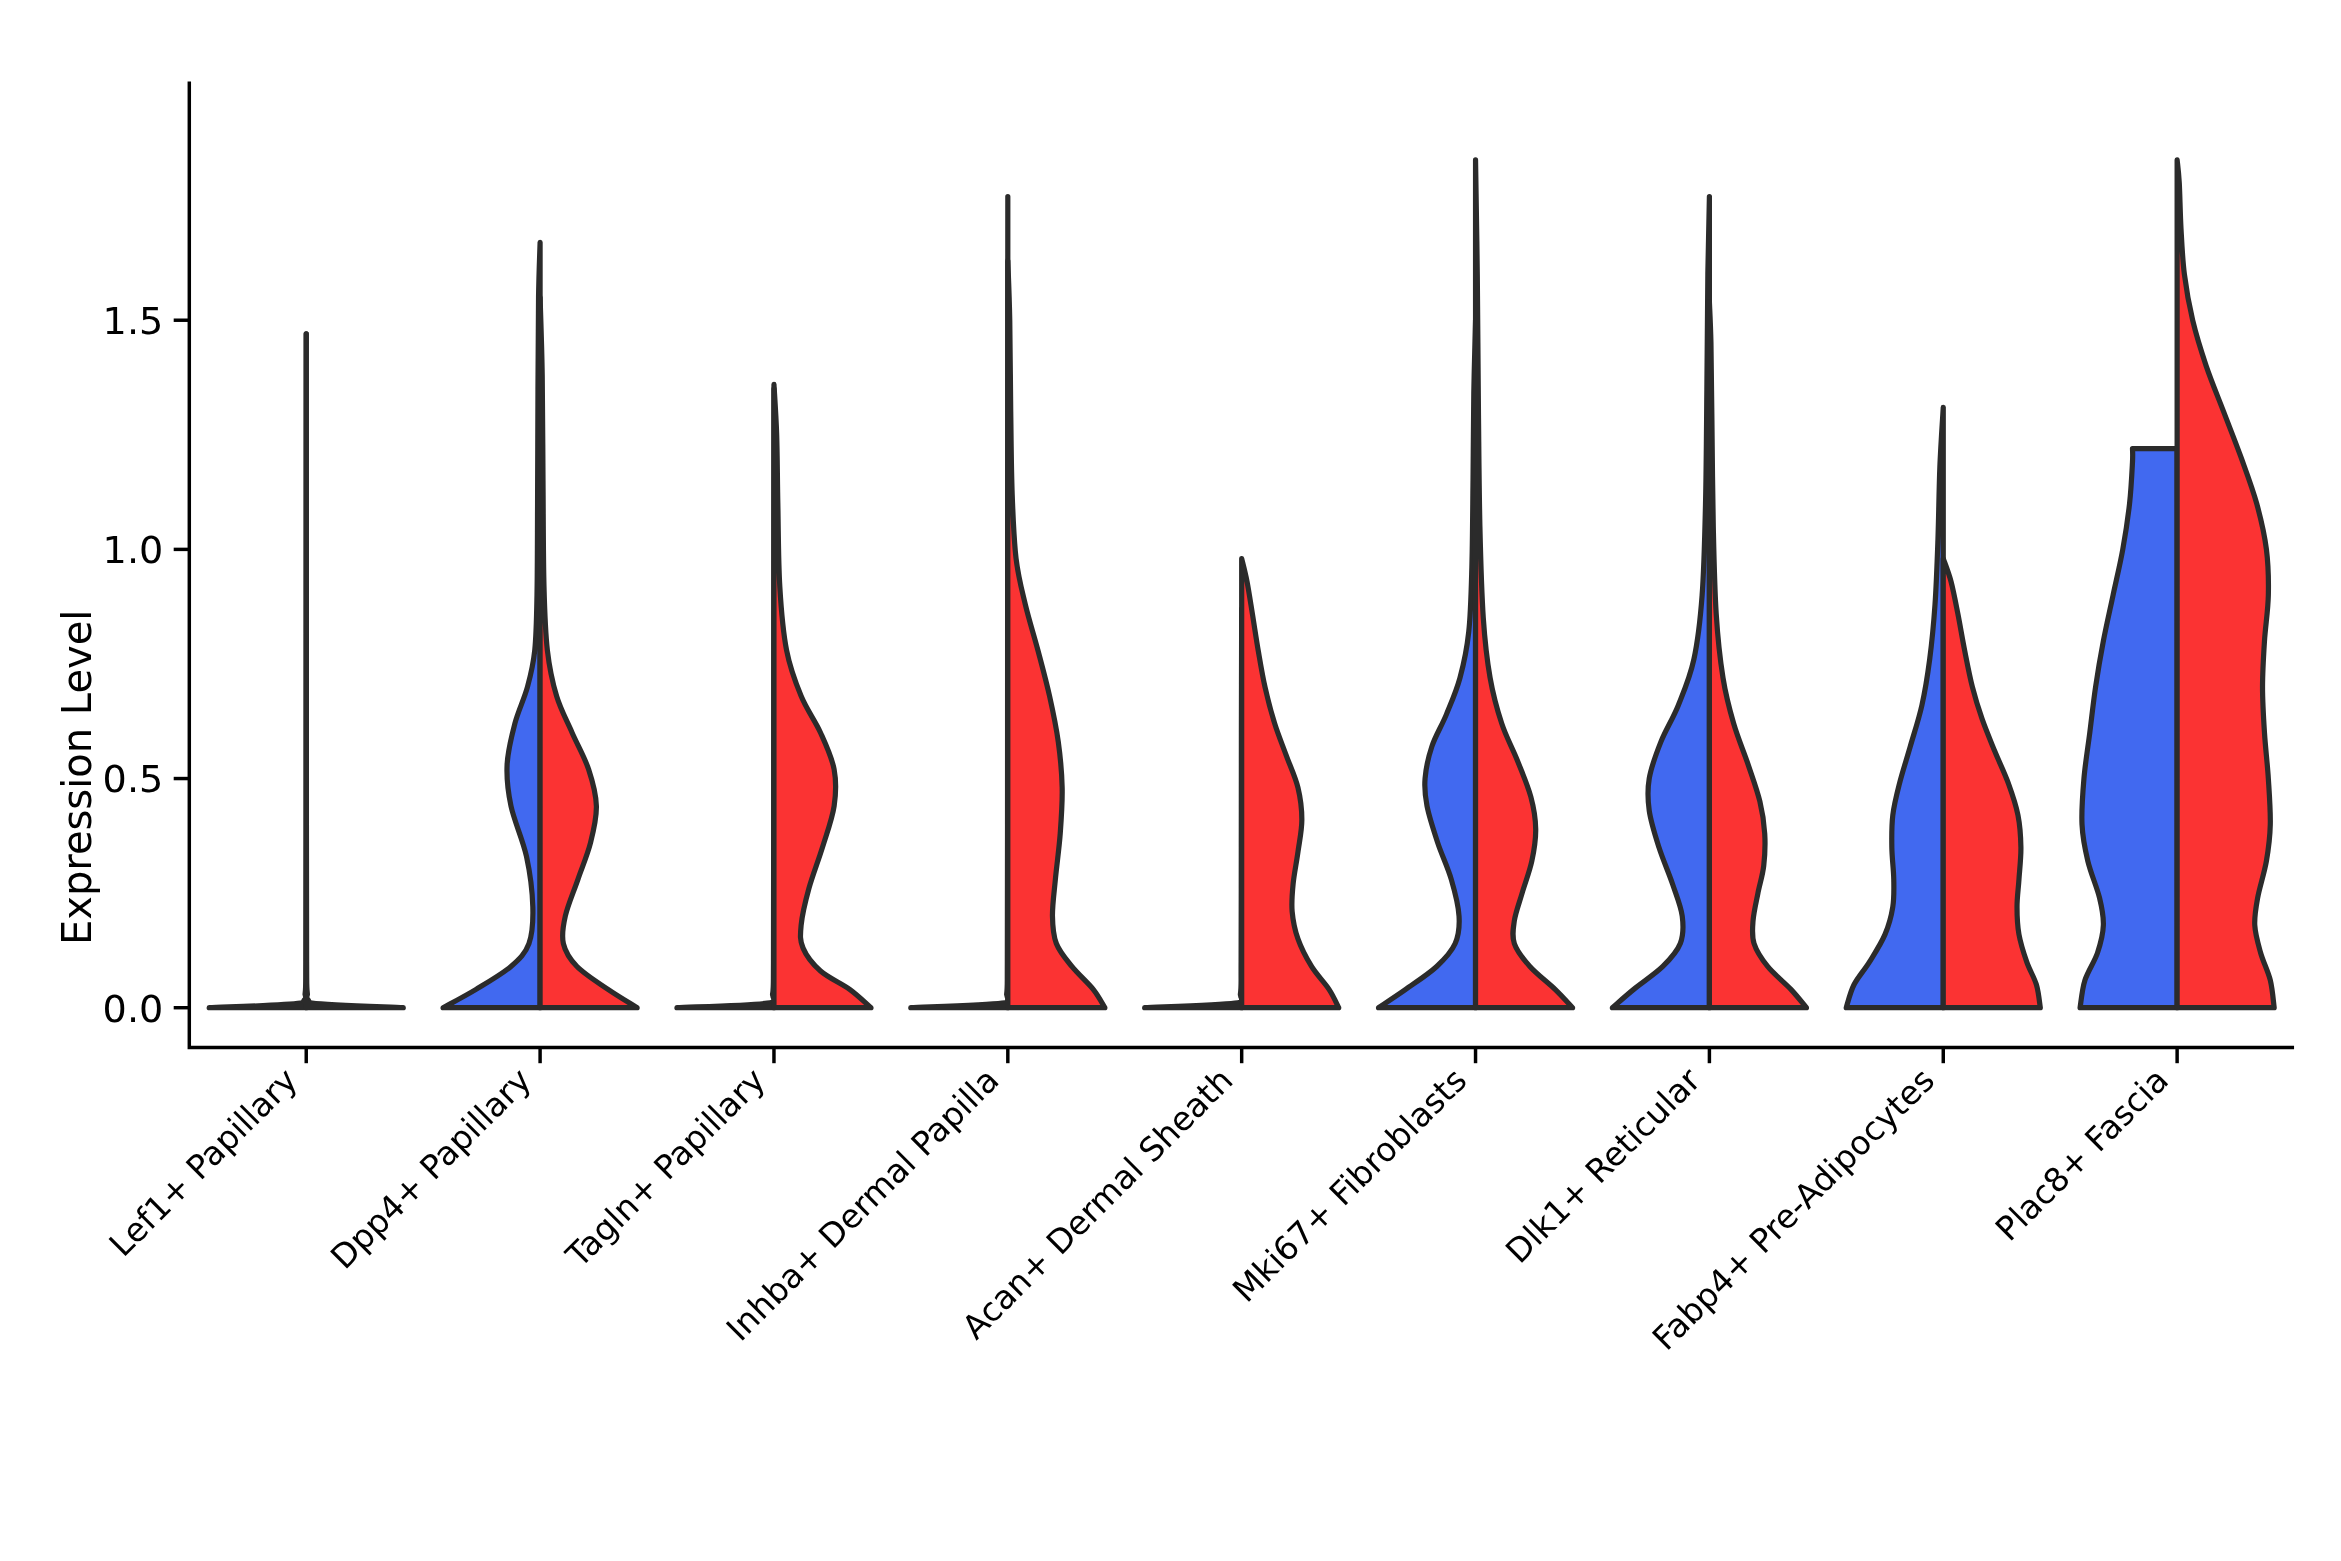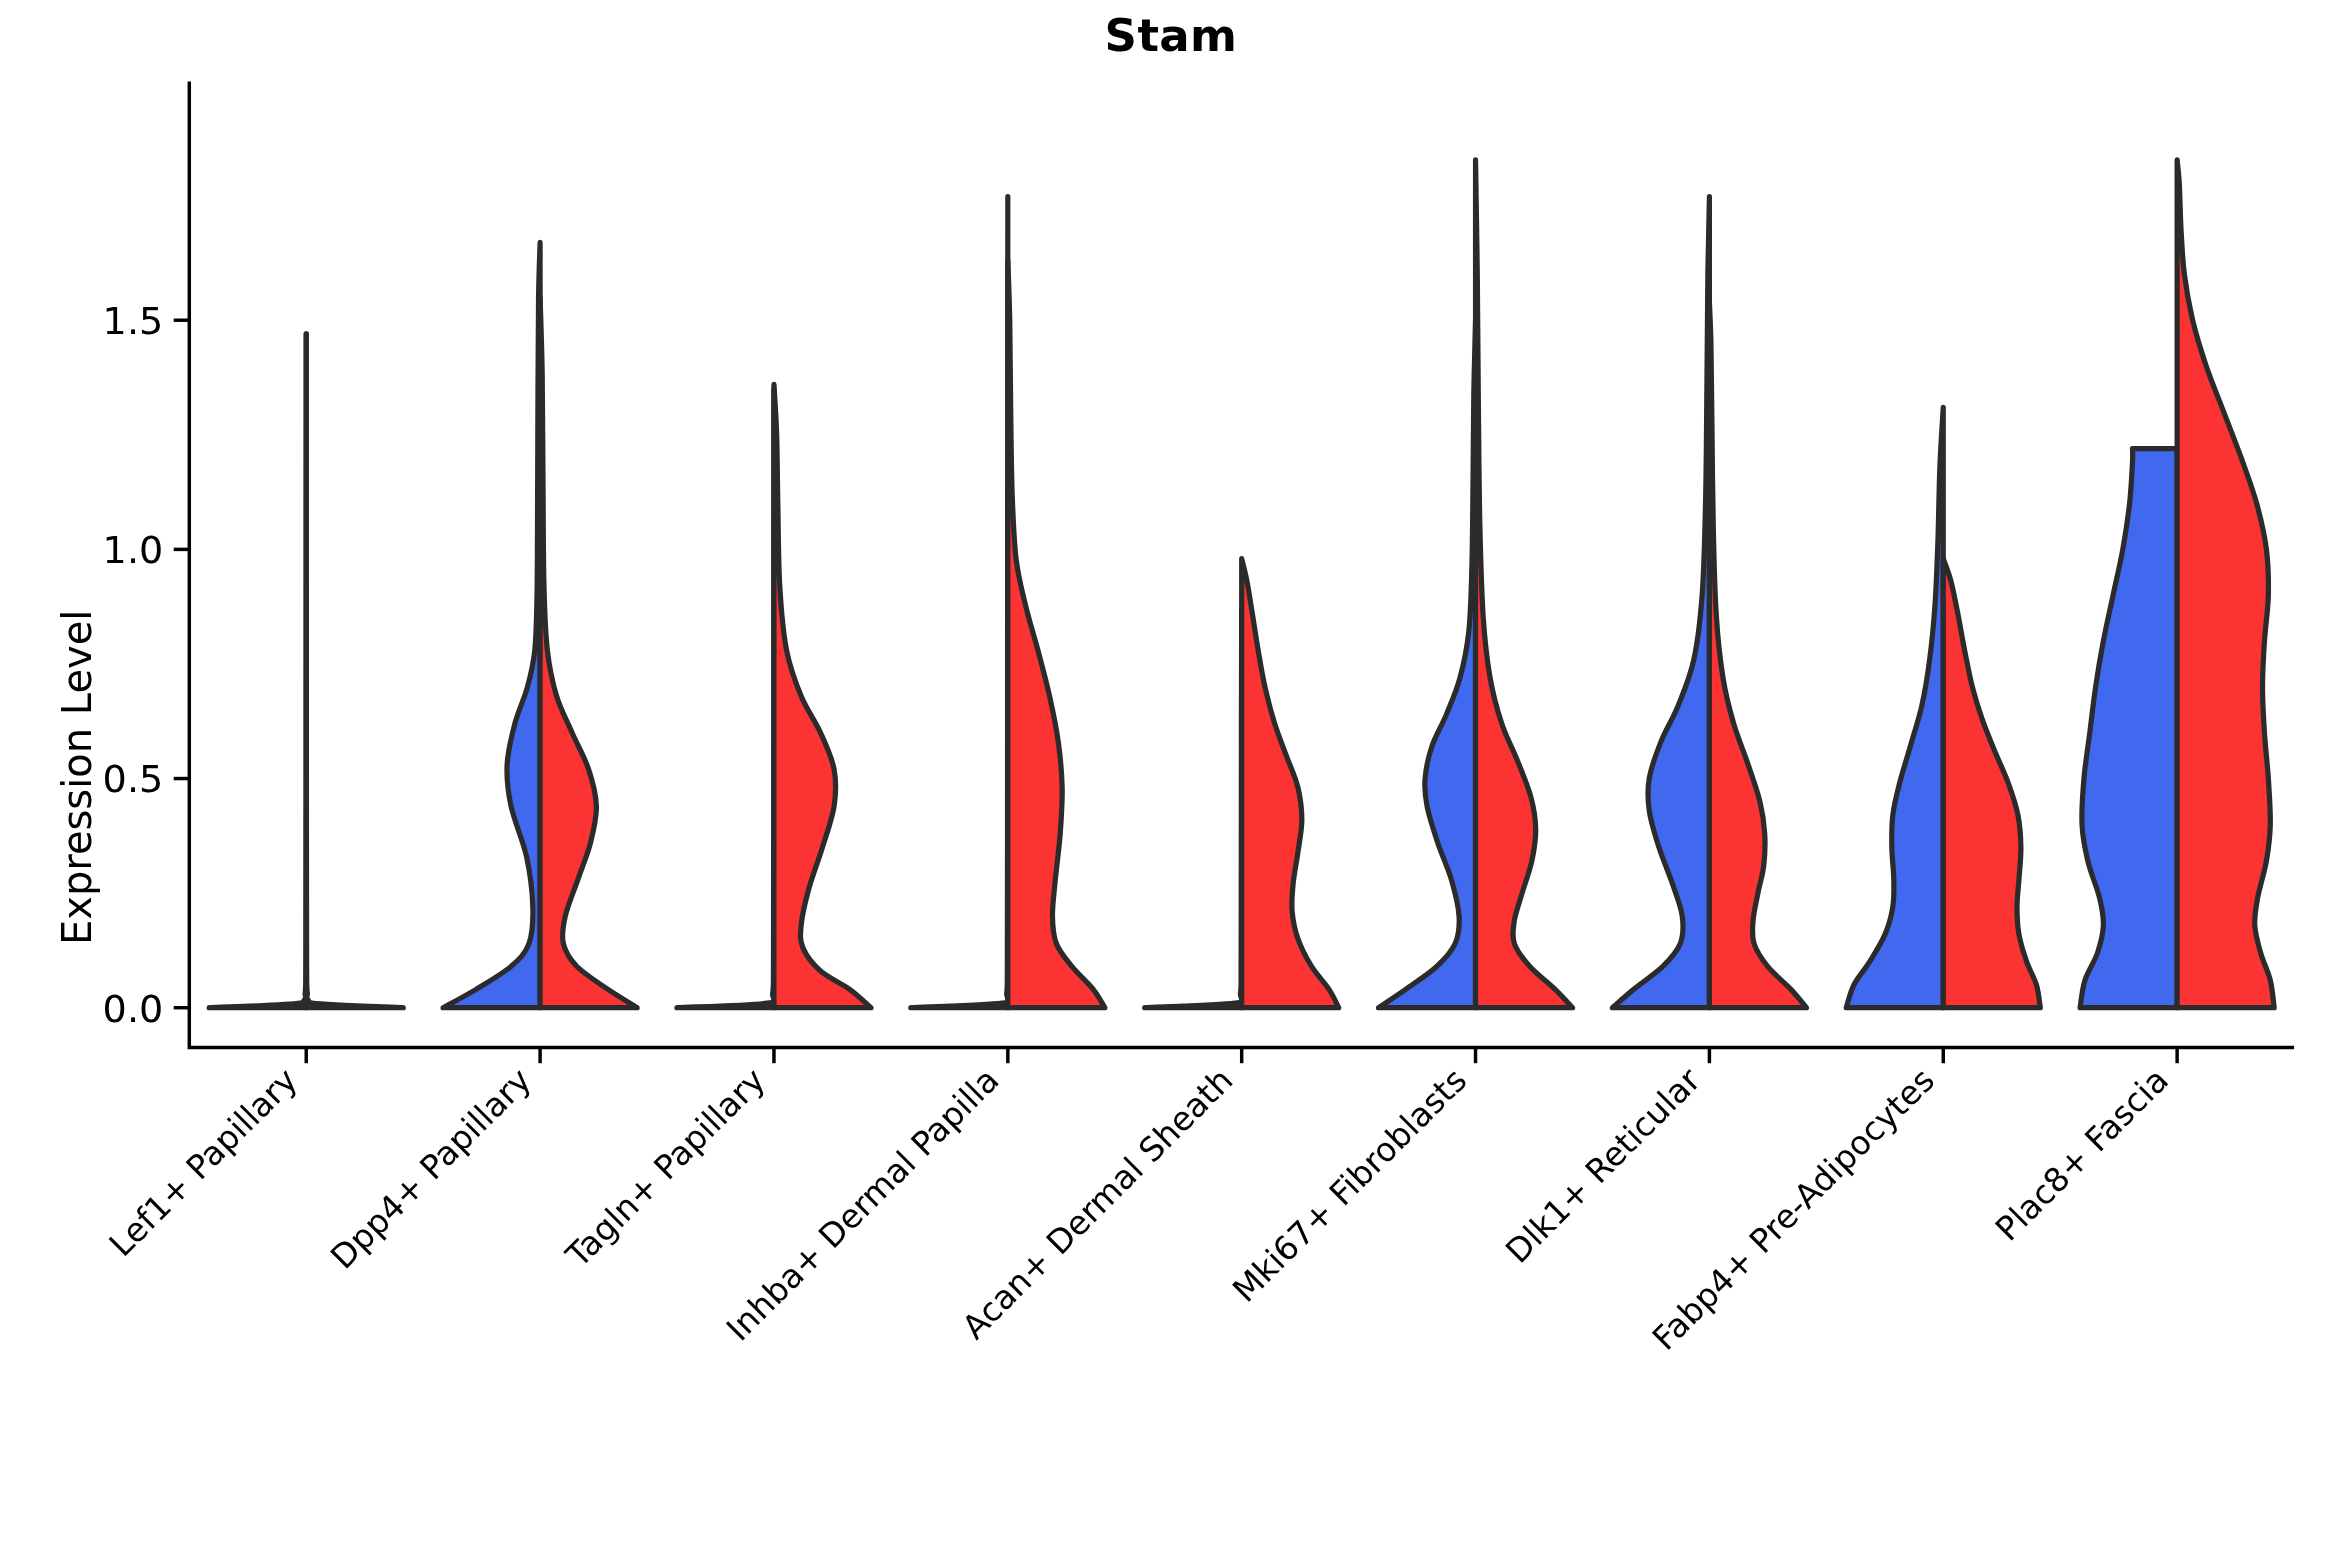--- a/index.html
+++ b/index.html
@@ -36,21 +36,20 @@
   .xtick-label{font-size:38px;fill:#000000;font-family:"DejaVu Sans", sans-serif;}
   .axis-line{stroke:#000000;stroke-width:4;fill:none;}
   .tick-mark{stroke:#000000;stroke-width:4;}
   .violin{stroke:#2b2b2b;stroke-width:6;stroke-linejoin:round;stroke-linecap:round;}
 </style>
 </head>
 <body>
 
 <div id="root">
 
-  <div id="plot-title">Stam</div>
   <div id="ylabel">Expression Level</div>
 
   <svg id="canvas" width="2342" height="1561" viewBox="0 0 2700 1800">
       <g>
         <path d="M 218 94 L 218 1208 L 2645 1208" class="axis-line"></path>
         <line x1="200" y1="1162" x2="218" y2="1162" class="tick-mark"></line>
         <text x="188" y="1178" text-anchor="end" class="tick-label">0.0</text>
         <line x1="200" y1="897.7512953367875" x2="218" y2="897.7512953367875" class="tick-mark"></line>
         <text x="188" y="913.7512953367875" text-anchor="end" class="tick-label">0.5</text>
         <line x1="200" y1="633.502590673575" x2="218" y2="633.502590673575" class="tick-mark"></line>

